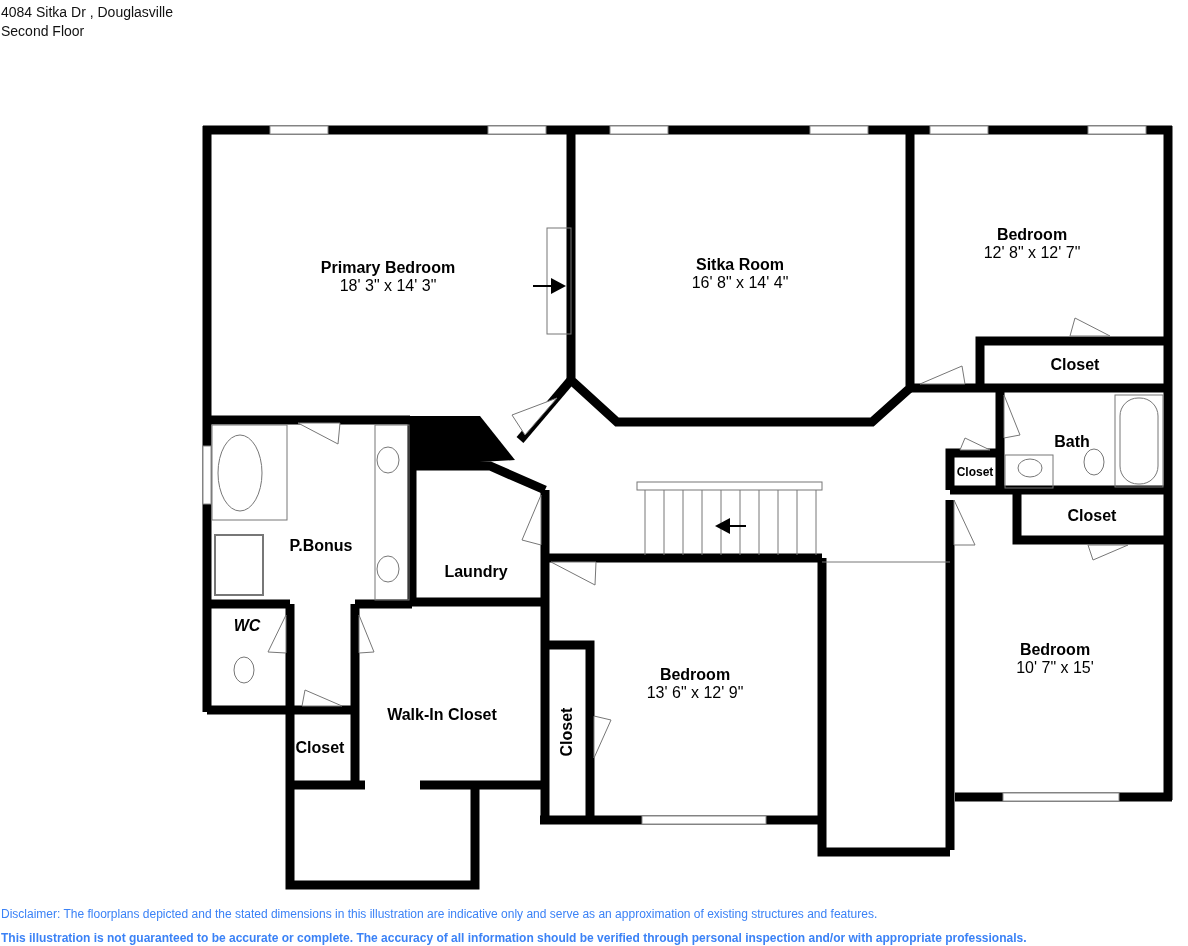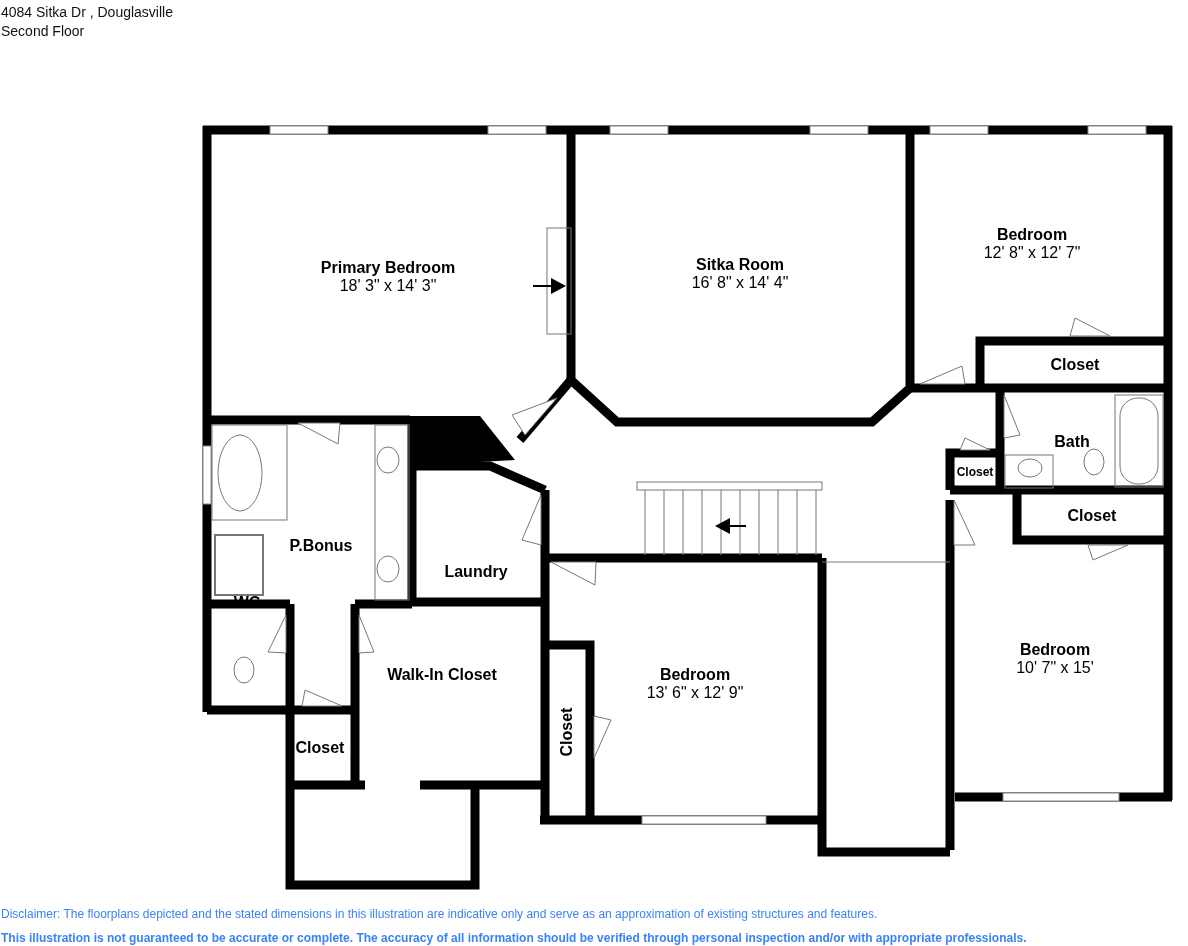--- a/index.html
+++ b/index.html
@@ -164,24 +164,24 @@
 </div>
 <div class="lbl" style="left:1092px; top:507px;">
   <span class="nm">Closet</span>
 </div>
 <div class="lbl" style="left:321px; top:537px;">
   <span class="nm">P.Bonus</span>
 </div>
 <div class="lbl" style="left:476px; top:527px;margin-top:36px;">
   <span class="nm">Laundry</span>
 </div>
-<div class="lbl" style="left:247px; top:594px;">
+<div class="lbl" style="left:247px; top:617px;font-style:italic;">
   <span class="nm">WC</span>
 </div>
-<div class="lbl" style="left:442px; top:666px;">
+<div class="lbl" style="left:442px; top:706px;">
   <span class="nm">Walk-In Closet</span>
 </div>
 <div class="lbl" style="left:320px; top:739px;">
   <span class="nm">Closet</span>
 </div>
 <div class="lbl vert" style="left:567px; top:732px;">
   <span class="nm">Closet</span>
 </div>
 <div class="lbl" style="left:695px; top:666px;">
   <span class="nm">Bedroom</span>

